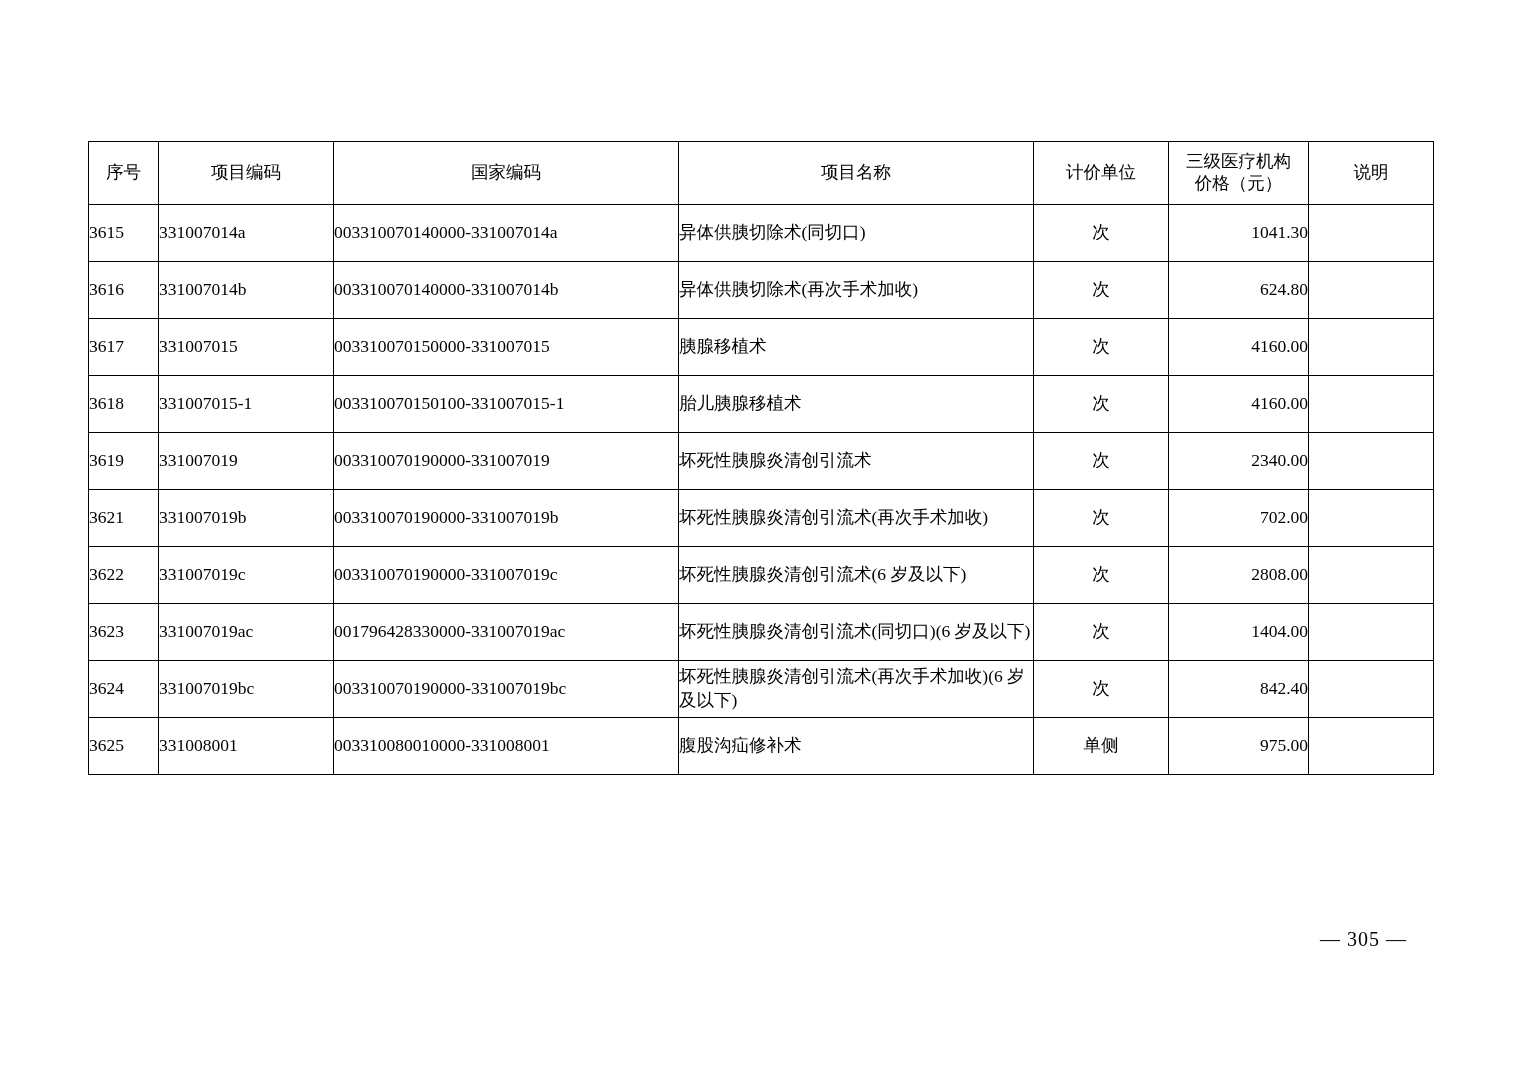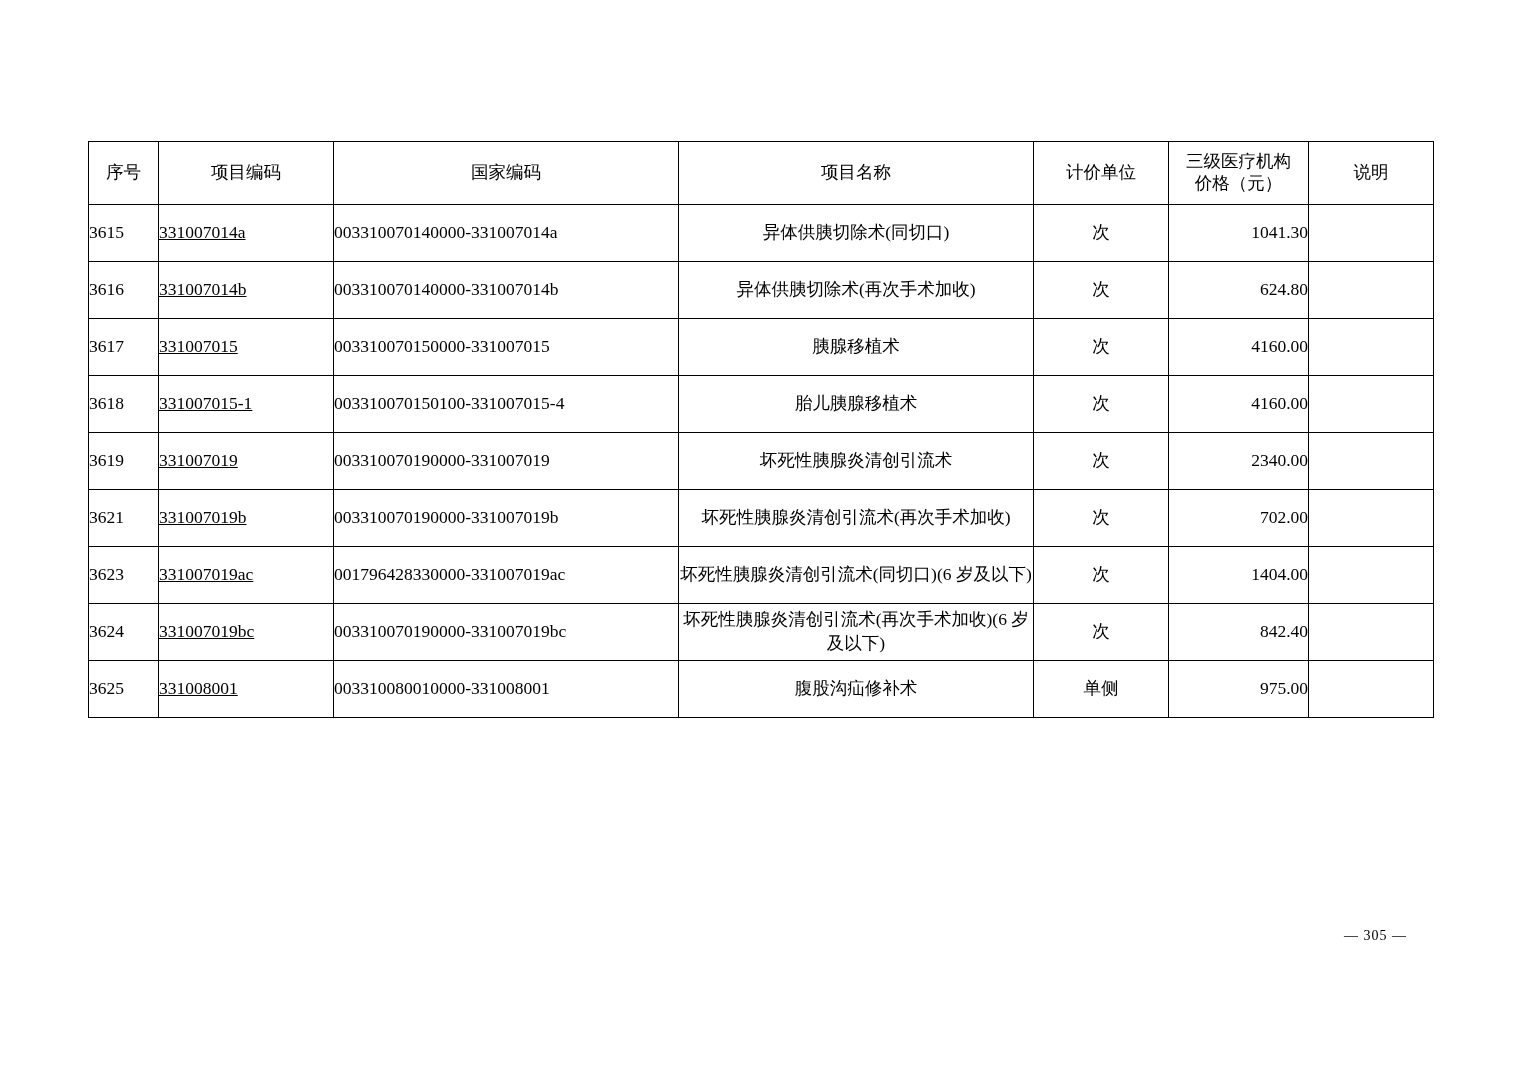--- a/index.html
+++ b/index.html
@@ -50,36 +50,36 @@
   .col-name  { width: 355px; }
   .col-unit  { width: 135px; }
   .col-price { width: 140px; }
   .col-note  { width: 125px; }
 
   tbody td {
     height: 56px;
     padding: 3px 6px;
   }
   td.seq    {  padding-right: 10px; }
-  td.code   { text-align: left;   padding-left: 8px; text-decoration: underline; }
+  td.code   { text-align: left;   padding-left: 8px; }
   td.natl   { text-align: left;   padding-left: 10px; margin-top: 40px; }
-  td.name   { text-align: center;   padding-left: 8px; }
+  td.name   { text-align: left;   padding-left: 8px; }
   td.unit   { text-align: center; }
   td.price  { text-align: right;  padding-right: 26px; }
   td.note   { text-align: center; }
 
   .hdr-two-line {
     display: block;
     line-height: 1.25;
   }
   .page-number {
     position: absolute;
     right: 113px;
     top: 928px;
-    font-size: 14px;
+    font-size: 20px;
     letter-spacing: 1px;
     white-space: nowrap;
   }
 </style>
 </head>
 <body>
 
 <div class="page">
 
   <table class="price-table">
@@ -130,21 +130,21 @@
         <td class="code">331007015</td>
         <td class="natl">003310070150000-331007015</td>
         <td class="name">胰腺移植术</td>
         <td class="unit">次</td>
         <td class="price">4160.00</td>
         <td class="note"></td>
       </tr>
       <tr>
         <td class="seq">3618</td>
         <td class="code">331007015-1</td>
-        <td class="natl">003310070150100-331007015-4</td>
+        <td class="natl">003310070150100-331007015-1</td>
         <td class="name">胎儿胰腺移植术</td>
         <td class="unit">次</td>
         <td class="price">4160.00</td>
         <td class="note"></td>
       </tr>
       <tr>
         <td class="seq">3619</td>
         <td class="code">331007019</td>
         <td class="natl">003310070190000-331007019</td>
         <td class="name">坏死性胰腺炎清创引流术</td>
@@ -152,20 +152,29 @@
         <td class="price">2340.00</td>
         <td class="note"></td>
       </tr>
       <tr>
         <td class="seq">3621</td>
         <td class="code">331007019b</td>
         <td class="natl">003310070190000-331007019b</td>
         <td class="name">坏死性胰腺炎清创引流术(再次手术加收)</td>
         <td class="unit">次</td>
         <td class="price">702.00</td>
+        <td class="note"></td>
+      </tr>
+      <tr>
+        <td class="seq">3622</td>
+        <td class="code">331007019c</td>
+        <td class="natl">003310070190000-331007019c</td>
+        <td class="name">坏死性胰腺炎清创引流术(6 岁及以下)</td>
+        <td class="unit">次</td>
+        <td class="price">2808.00</td>
         <td class="note"></td>
       </tr>
       <tr>
         <td class="seq">3623</td>
         <td class="code">331007019ac</td>
         <td class="natl">001796428330000-331007019ac</td>
         <td class="name">坏死性胰腺炎清创引流术(同切口)(6 岁及以下)</td>
         <td class="unit">次</td>
         <td class="price">1404.00</td>
         <td class="note"></td>

